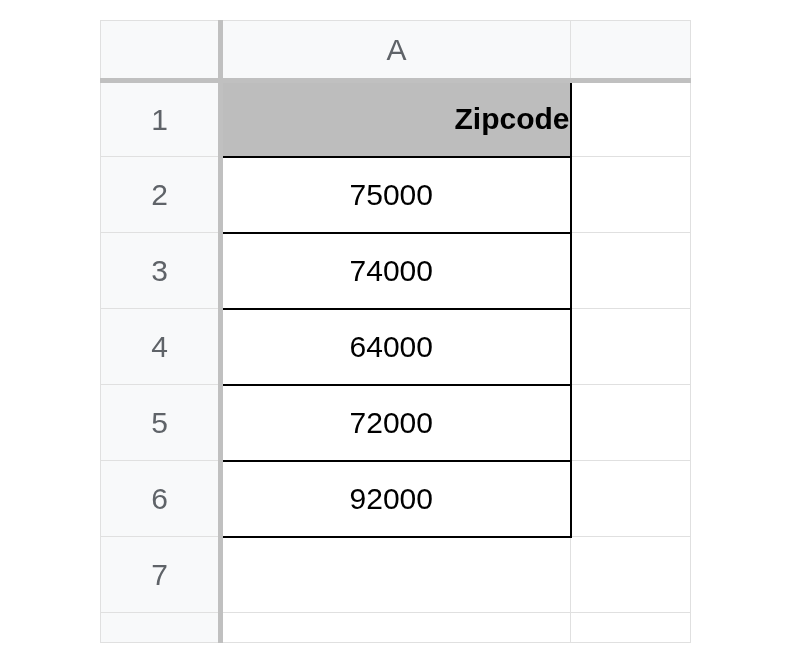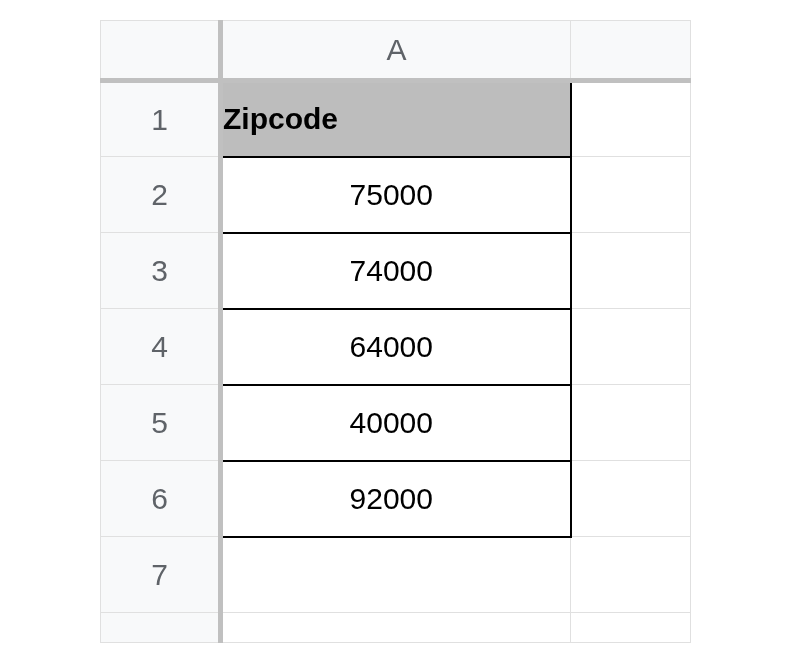--- a/index.html
+++ b/index.html
@@ -63,21 +63,21 @@
       text-align: center;
       vertical-align: middle;
       font-size: 30px;
       color: #5f6368;
       font-weight: normal;
     }
     .data-header-cell {
       width: 350px;
       background: #bdbdbd;
       border: 2px solid #000;
-      text-align: left;
+      text-align: right;
       vertical-align: middle;
       font-size: 30px;
       font-weight: bold;
       color: #000;
     }
     .data-cell {
       width: 350px;
       background: #ffffff;
       border: 2px solid #000;
       text-align: center;
@@ -127,21 +127,21 @@
     <td class="data-cell">74000</td>
     <td class="extra-col"></td>
   </tr>
   <tr>
     <td class="row-header">4</td>
     <td class="data-cell">64000</td>
     <td class="extra-col"></td>
   </tr>
   <tr>
     <td class="row-header">5</td>
-    <td class="data-cell">40000</td>
+    <td class="data-cell">72000</td>
     <td class="extra-col"></td>
   </tr>
   <tr>
     <td class="row-header">6</td>
     <td class="data-cell">92000</td>
     <td class="extra-col"></td>
   </tr>
   <tr>
     <td class="row-header">7</td>
     <td class="empty-cell"></td>

